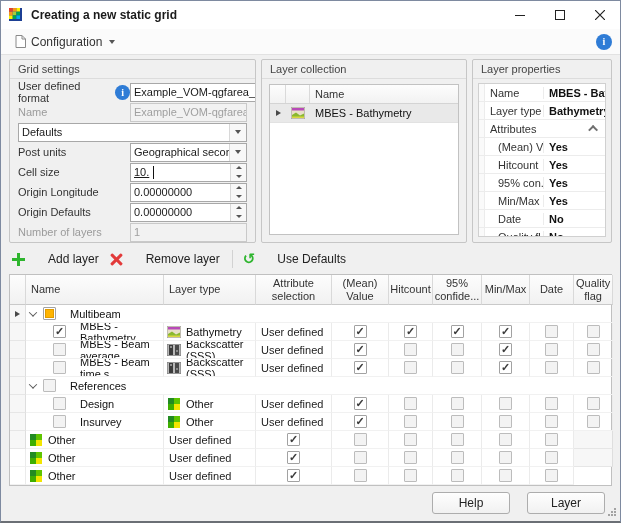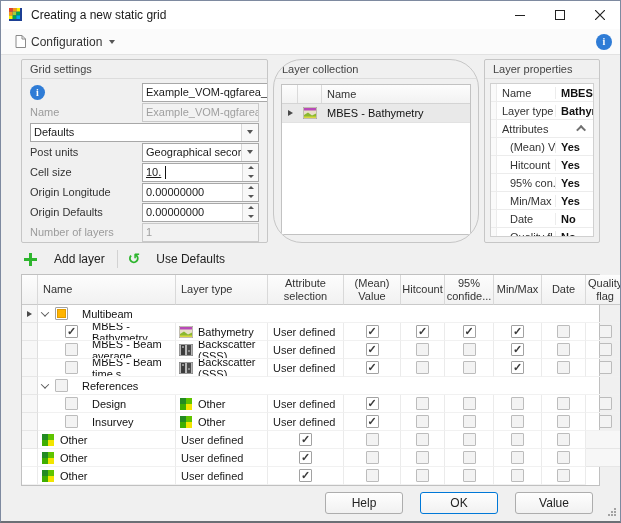--- a/index.html
+++ b/index.html
@@ -1,35 +1,35 @@
 <!DOCTYPE html>
 <html><head>
 <meta charset="utf-8">
 <style>
   * { margin:0; padding:0; box-sizing:border-box; }
   html,body { width:621px; height:523px; background:#e8e8e8; font-family:"Liberation Sans", sans-serif; }
   .window { width:621px; height:523px; border:1px solid #7e8aa0; border-bottom:2px solid #6b6f75; background:#f0f0f0; position:relative; overflow:hidden; }
 
   
-  .titlebar { height:28px; background:#ffffff; display:flex; align-items:center; padding-left:7px; }
+  .titlebar { height:28px; background:#ffffff; display:flex; align-items:center; padding-left:7px;font-weight:bold; }
   .app-icon { width:16px; height:16px; margin-right:7px; flex:0 0 auto; }
   .title-text { font-size:12px; color:#1a1a1a; }
   .win-controls { margin-left:auto; display:flex; height:100%; }
   .win-btn { width:40px; height:100%; display:flex; align-items:center; justify-content:center; color:#222; }
   .win-btn svg { display:block; }
 
   
   .menubar { height:26px; background:#fbfbfb; border-bottom:1px solid #e2e2e2; display:flex; align-items:center; padding:0 8px; }
   .menu-item { display:flex; align-items:center; gap:5px; font-size:12px; color:#333; padding:2px 6px; }
   .menu-caret { width:0; height:0; border-left:3.5px solid transparent; border-right:3.5px solid transparent; border-top:4px solid #555; margin-left:2px; }
   .info-circle { width:15px; height:15px; border-radius:50%; background:#2f7cd6; color:#fff; font-size:10px; font-weight:bold; font-family:"Liberation Serif", serif; display:flex; align-items:center; justify-content:center; }
   .menubar .info-circle { margin-left:auto; width:16px; height:16px; }
 
   
-  .content { padding:4px 20px; }
+  .content { padding:4px 8px; }
 
   .top-panels { display:flex; gap:5px; height:184px; }
   .groupbox { border:1px solid #c6c6c6; border-radius:2px; background:#f0f0f0; overflow:hidden; display:flex; flex-direction:column; }
   .gb-title { font-size:11px; color:#444; padding:3px 8px 3px 8px; border-bottom:1px solid #dcdcdc; flex:0 0 auto; }
 
   
   .gb-grid { width:247px; }
   .gs-rows { padding:3px 8px; }
   .gs-row { display:flex; align-items:center; height:20px; }
   .gs-label { flex:0 0 112px; font-size:11px; color:#333; display:flex; align-items:center; gap:4px; }
@@ -41,21 +41,21 @@
   .combo-btn { flex:0 0 17px; height:100%; border-left:1px solid #d8d8d8; background:#f8f8f8; display:flex; align-items:center; justify-content:center; }
   .combo-btn i { width:0; height:0; border-left:3.5px solid transparent; border-right:3.5px solid transparent; border-top:4px solid #555; }
   .spin-btns { flex:0 0 16px; height:100%; border-left:1px solid #d8d8d8; background:#f8f8f8; display:flex; flex-direction:column; }
   .spin-up,.spin-down { flex:1; display:flex; align-items:center; justify-content:center; }
   .spin-up i { width:0; height:0; border-left:3px solid transparent; border-right:3px solid transparent; border-bottom:3.5px solid #555; }
   .spin-down i { width:0; height:0; border-left:3px solid transparent; border-right:3px solid transparent; border-top:3.5px solid #555; }
   .caret-bar { width:1px; height:13px; background:#111; margin-left:1px; }
   .gs-ctrl-wrap { flex:1; display:flex; align-items:center; }
 
   
-  .gb-collection { width:206px;border-radius:29px; }
+  .gb-collection { width:206px; }
   .lc-table { margin:5px 7px 7px 7px; background:#fff; border:1px solid #c2c2c2; flex:1; display:flex; flex-direction:column; }
   .lc-header { display:flex; height:19px; border-bottom:1px solid #d4d4d4; background:linear-gradient(#fdfdfd,#f2f2f2); }
   .lc-h-sel { flex:0 0 16px; border-right:1px solid #dadada; }
   .lc-h-icon { flex:0 0 24px; border-right:1px solid #dadada; }
   .lc-h-name { flex:1; font-size:11px; color:#333; display:flex; align-items:center; padding-left:5px; }
   .lc-row { display:flex; height:19px; align-items:center; background:#e9e9e9; border-bottom:1px solid #e2e2e2; }
   .lc-sel { flex:0 0 16px; display:flex; align-items:center; justify-content:center; }
   .lc-icon { flex:0 0 24px; display:flex; align-items:center; justify-content:center; }
   .lc-name { flex:1; font-size:11px; color:#111; padding-left:5px; white-space:nowrap; overflow:hidden; }
   .row-arrow { width:0; height:0; border-top:3.5px solid transparent; border-bottom:3.5px solid transparent; border-left:5px solid #4a4a4a; }
@@ -66,21 +66,21 @@
   .prow { display:flex; height:18px; align-items:center; border-bottom:1px solid #ececec; font-size:11px; }
   .pgutter { flex:0 0 6px; align-self:stretch; background:#fafafa; border-right:1px solid #ececec; }
   .plabel { flex:0 0 58px; color:#333; padding-left:5px; white-space:nowrap; overflow:hidden; }
   .plabel.indent { padding-left:13px; }
   .pvalue { flex:1; border-left:1px solid #ececec; padding-left:5px; font-weight:bold; color:#111; white-space:nowrap; overflow:hidden; }
   .prow.category .plabel { flex:1; }
   .collapse-chev { width:7px; height:7px; border-left:2px solid #707070; border-top:2px solid #707070; transform:rotate(45deg) translateY(2px); margin-right:7px; }
 
   
   .toolbar { display:flex; align-items:center; height:26px; margin:3px 0 2px 0; }
-  .tool-btn { display:flex; align-items:center; gap:16px; font-size:12px; color:#222; padding:3px 8px 3px 2px; }
+  .tool-btn { display:flex; align-items:center; gap:22px; font-size:12px; color:#222; padding:3px 8px 3px 2px; }
   .tool-sep { width:1px; height:18px; background:#d2d2d2; margin:0 8px 0 4px; }
   .icon-plus { position:relative; width:15px; height:15px; }
   .icon-plus::before { content:""; position:absolute; left:6px; top:1px; width:3px; height:13px; background:#2eb52e; }
   .icon-plus::after { content:""; position:absolute; left:1px; top:6px; width:13px; height:3px; background:#2eb52e; }
   .icon-x { position:relative; width:15px; height:15px; }
   .icon-x::before,.icon-x::after { content:""; position:absolute; left:6px; top:0px; width:3px; height:15px; background:#e23a3a; border-radius:1px; }
   .icon-x::before { transform:rotate(45deg); }
   .icon-x::after { transform:rotate(-45deg); }
   .icon-undo { color:#2eb52e; font-size:15px; font-weight:bold; line-height:1; font-family:"DejaVu Sans", sans-serif; }
 
@@ -168,20 +168,21 @@
 
   <div class="content">
 
     <div class="top-panels">
 
       <div class="groupbox gb-grid">
         <div class="gb-title">Grid settings</div>
         <div class="gs-rows">
           <div class="gs-row">
             <div class="gs-label">
+              <span>User defined format</span>
               <span class="info-circle">i</span>
             </div>
             <div class="gs-ctrl-wrap">
               <div class="gs-ctrl">
                 <span class="val">Example_VOM-qgfarea_LatL</span>
               </div>
 
             </div>
           </div>
           <div class="gs-row">
@@ -335,20 +336,24 @@
           </div>
         </div>
       </div>
     </div>
 
     <div class="toolbar">
       <div class="tool-btn">
         <span class="icon-plus"></span>
         <span>Add layer</span>
       </div>
+      <div class="tool-btn">
+        <span class="icon-x"></span>
+        <span>Remove layer</span>
+      </div>
       <div class="tool-sep"></div>
       <div class="tool-btn">
         <span class="icon-undo">↺</span>
         <span>Use Defaults</span>
       </div>
     </div>
 
     <div class="ltable">
       <div class="lt-grid">
 
@@ -646,19 +651,18 @@
             <span class="cb unchecked"></span>
           </div>
         <div class="td center">
             <span class="cb unchecked"></span>
           </div>
       </div>
     </div>
 
     <div class="footer">
       <div class="btn">Help</div>
-      <div class="btn default">OK</div>
-      <div class="btn">Value</div>
+      <div class="btn">Layer</div>
     </div>
   </div>
 
   <span class="grip"></span>
 </div>
 
 </body></html>

